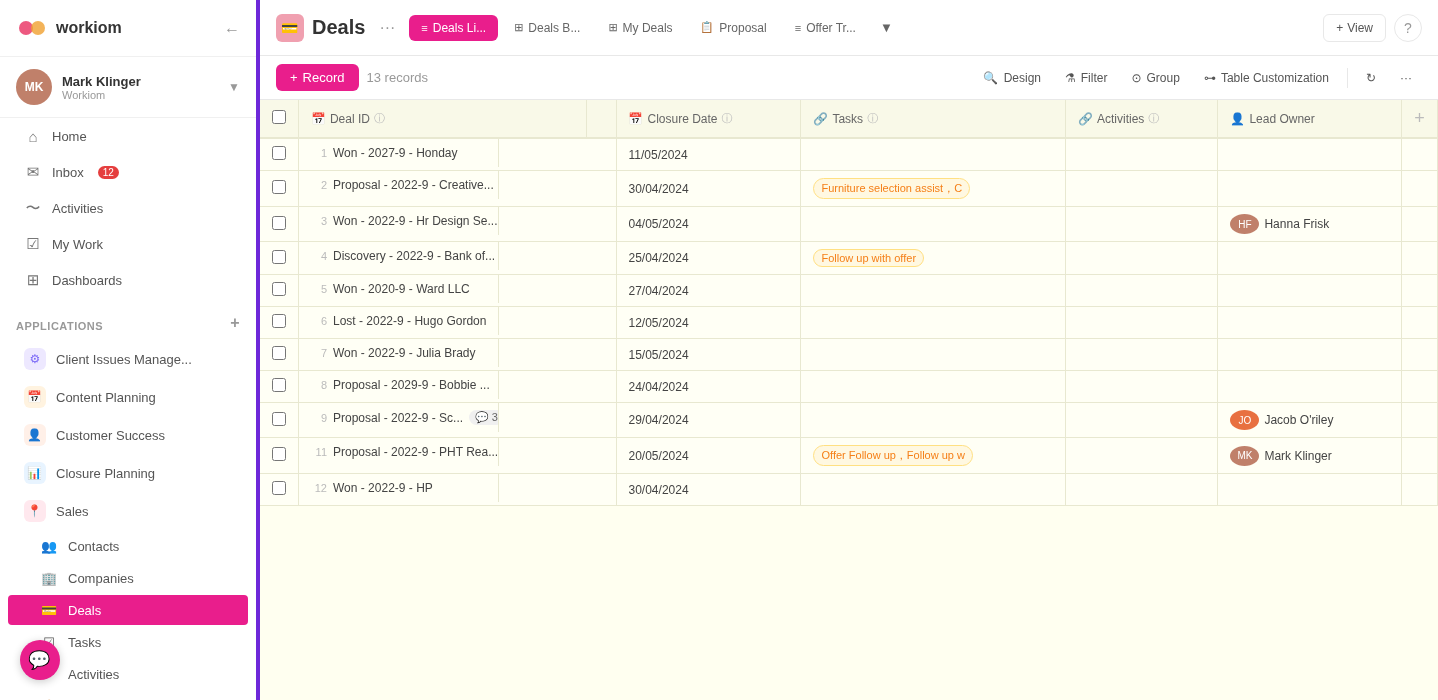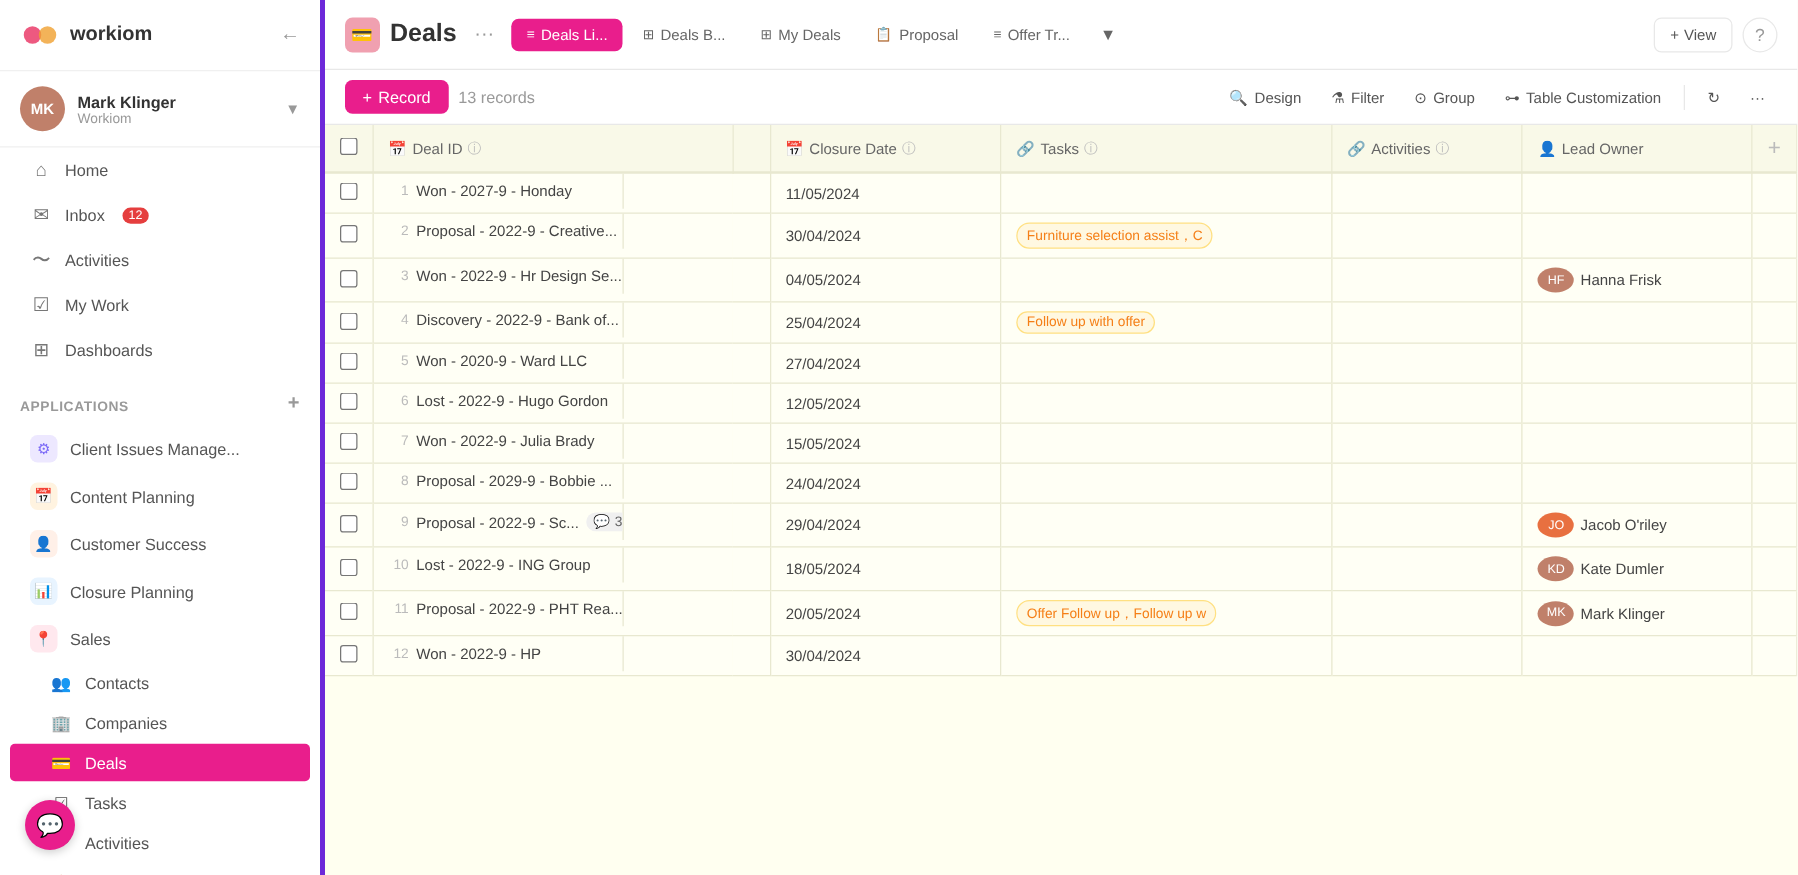--- a/index.html
+++ b/index.html
@@ -465,41 +465,20 @@
                 <span>Jacob O'riley</span>
               </div>
       </td>
       <td></td>
     </tr>
           <tr>
       <td class="checkbox-cell">
         <input type="checkbox" class="checkbox" style="">
       </td>
       <td style="display:flex;align-items:center;gap:6px;">
-        <span style="color:#bbb;font-size:11px;min-width:16px;text-align:right;">10</span>
-        <span>Lost - 2022-9 - ING Group</span>
-
-      </td>
-      <td style="width:30px;"></td>
-      <td>18/05/2024</td>
-      <td style="max-width:200px;overflow:hidden;text-overflow:ellipsis;"></td>
-      <td></td>
-      <td>
-        <div class="owner-cell">
-                <div class="avatar-sm" style="background:#c0806a;">KD</div>
-                <span>Kate Dumler</span>
-              </div>
-      </td>
-      <td></td>
-    </tr>
-          <tr>
-      <td class="checkbox-cell">
-        <input type="checkbox" class="checkbox" style="">
-      </td>
-      <td style="display:flex;align-items:center;gap:6px;">
         <span style="color:#bbb;font-size:11px;min-width:16px;text-align:right;">11</span>
         <span>Proposal - 2022-9 - PHT Rea...</span>
 
       </td>
       <td style="width:30px;"></td>
       <td>20/05/2024</td>
       <td style="max-width:200px;overflow:hidden;text-overflow:ellipsis;"><span class="task-tag">Offer Follow up，Follow up w</span></td>
       <td></td>
       <td>
         <div class="owner-cell">

